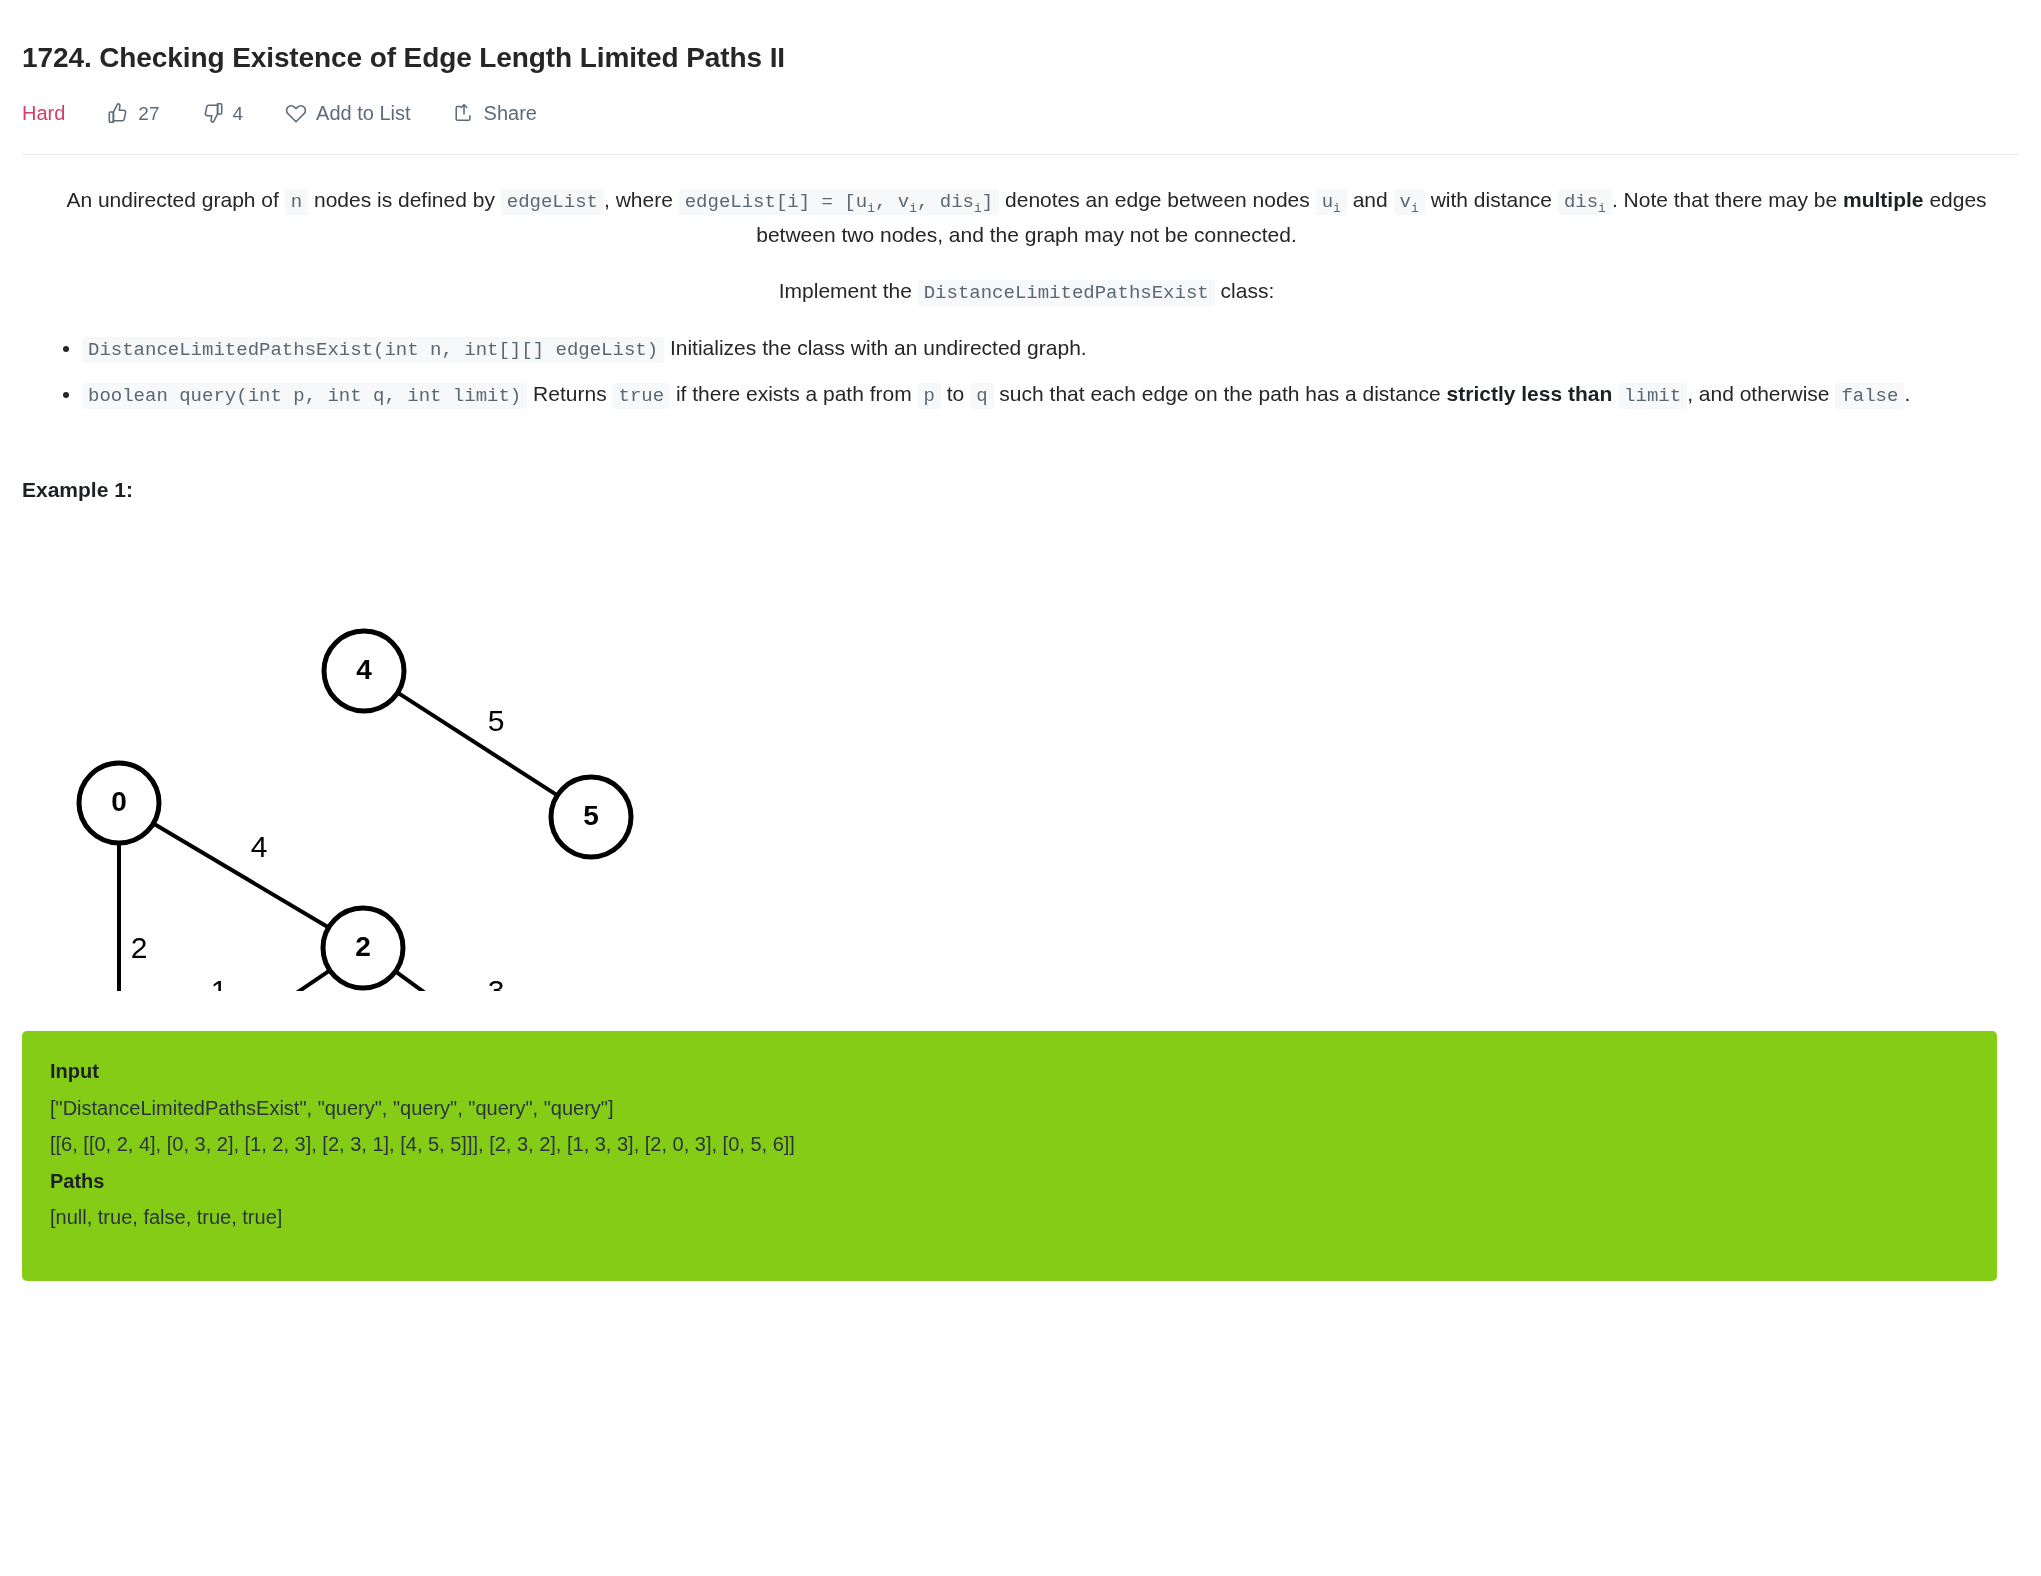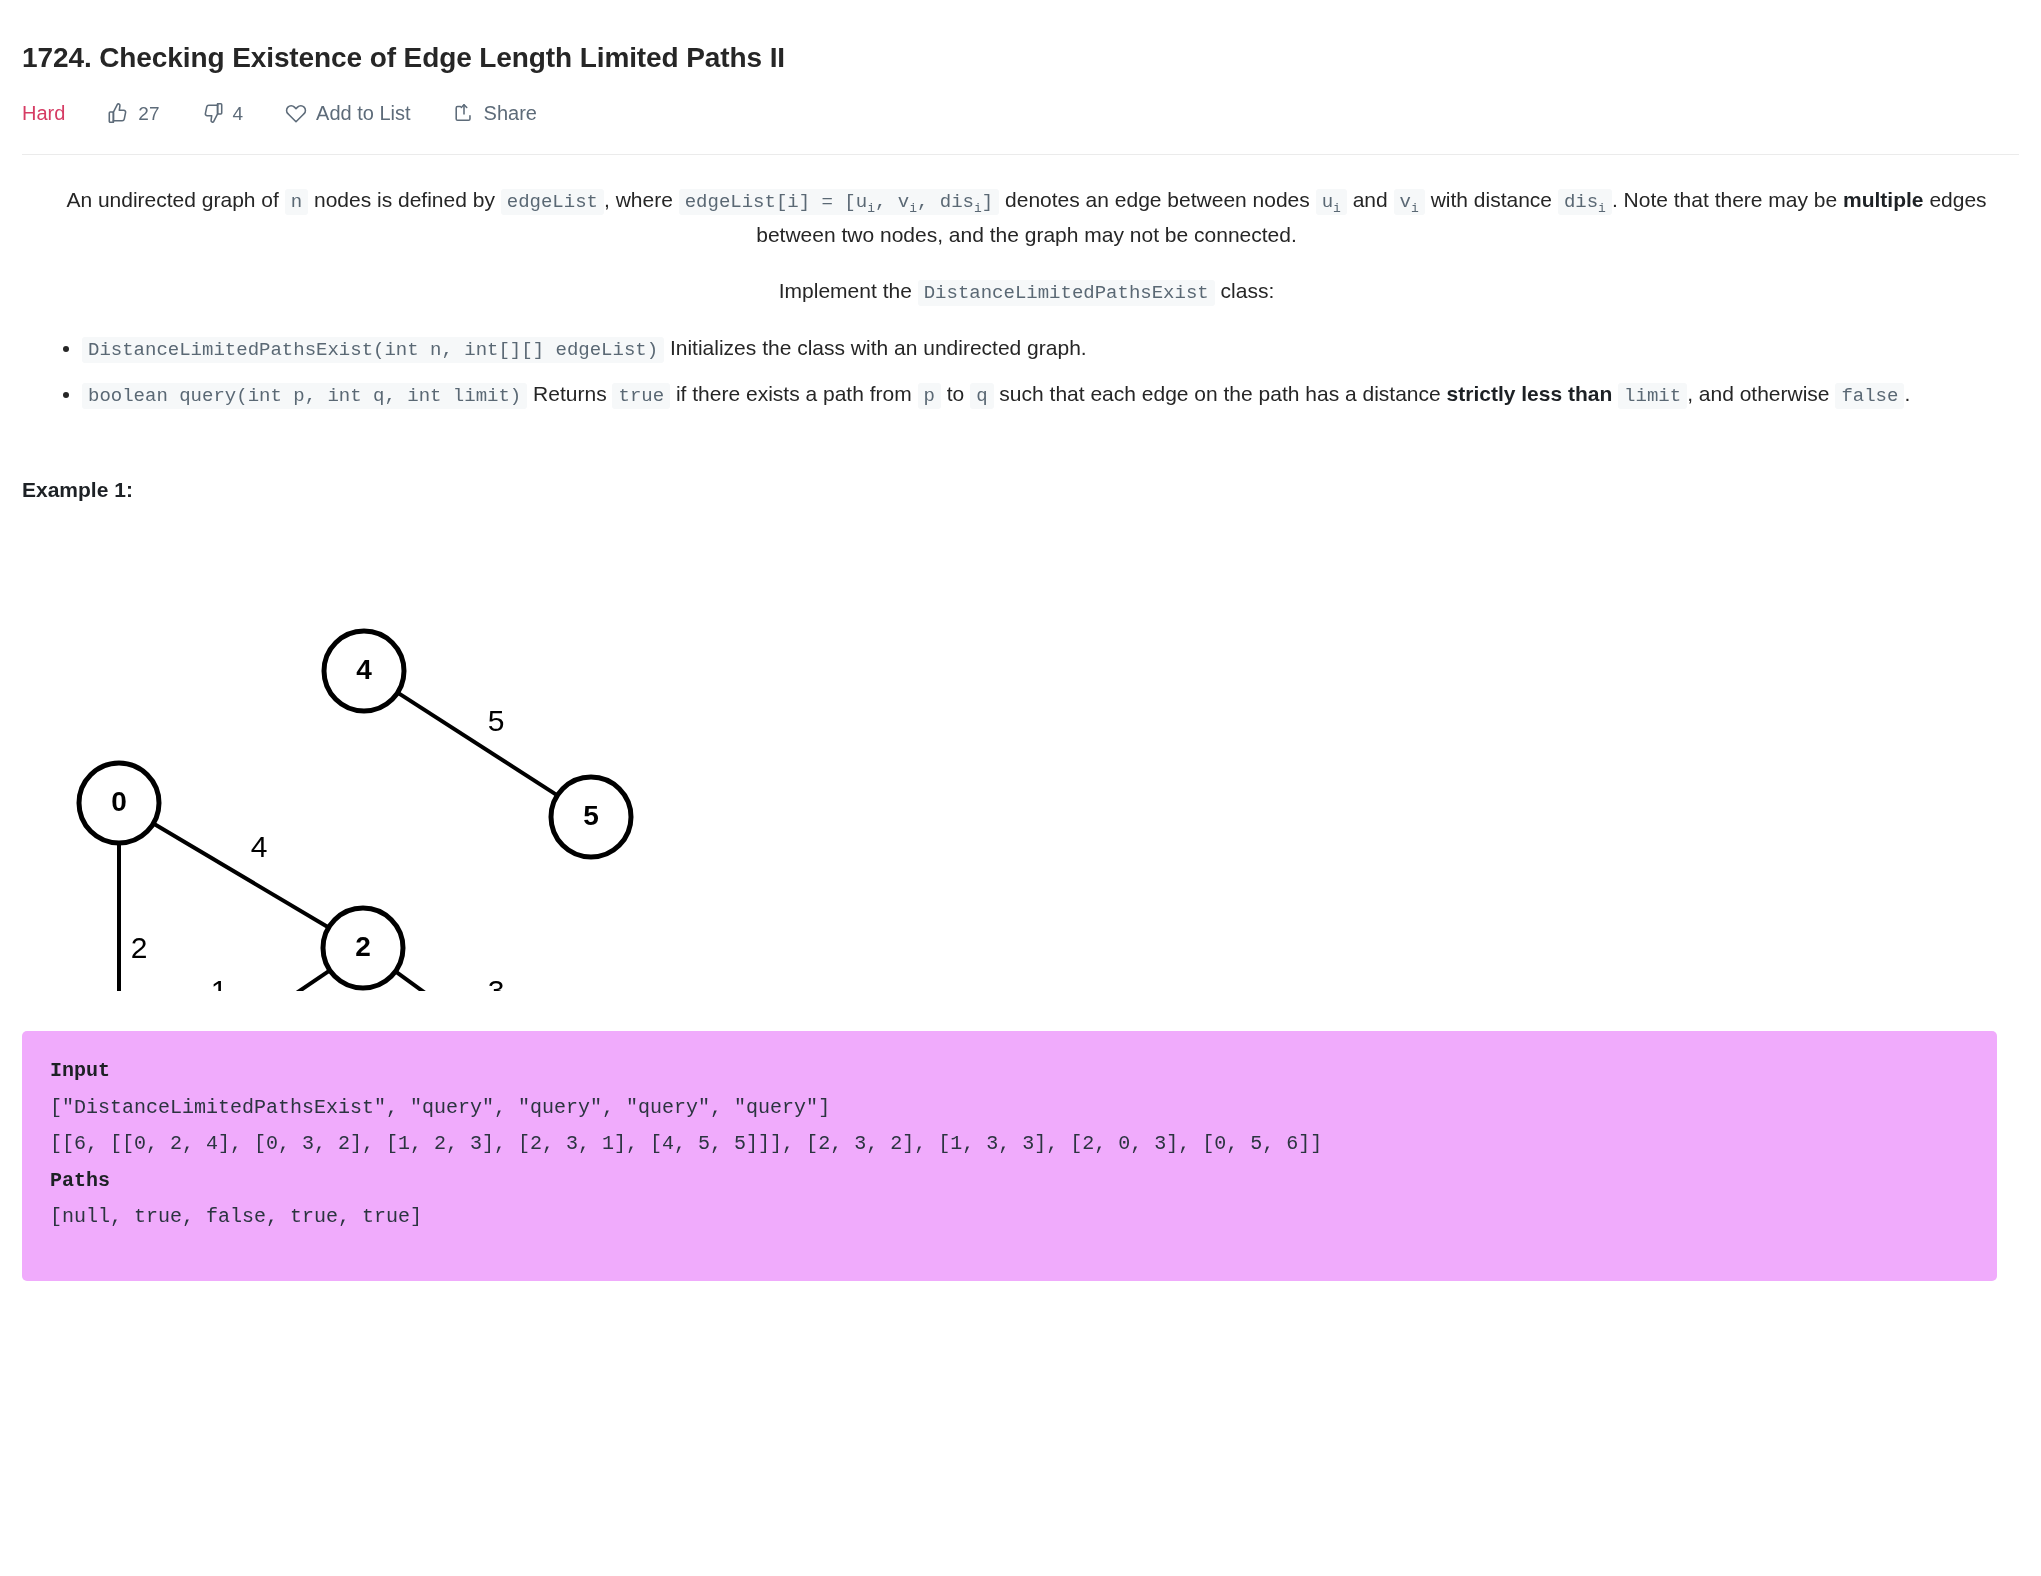--- a/index.html
+++ b/index.html
@@ -116,24 +116,24 @@
 
   .graph-wrap {
     margin-top: 14px;
     width: 640px;
     height: 470px;
   }
 
   
   .codeblock {
     margin-top: 40px;
-    background: #f0abfc;
+    background: #84cc16;
     border-radius: 5px;
     padding: 22px 28px 28px 28px;
-    font-family: Liberation Mono, monospace;
+    font-family: Liberation Sans, sans-serif;
     font-size: 20px;
     line-height: 1.82;
     color: #2b3440;
     width: calc(100% - 22px);
     box-sizing: border-box;
   }
   .codeblock .lbl {
     font-weight: 700;
     color: #1d2125;
     display: block;

